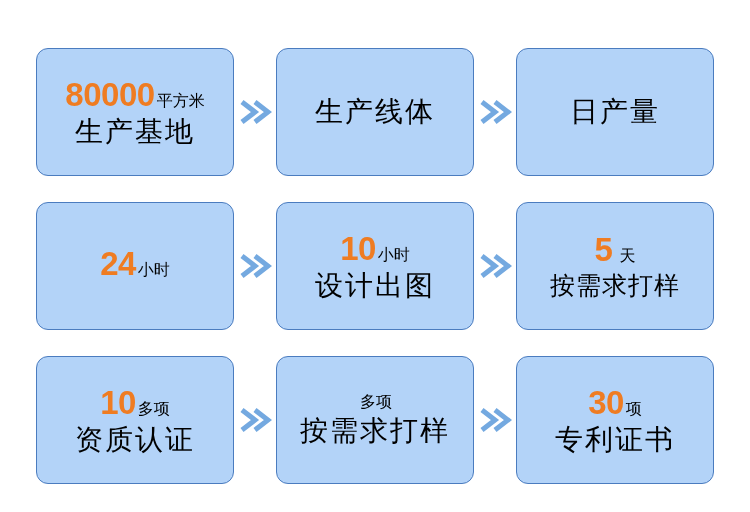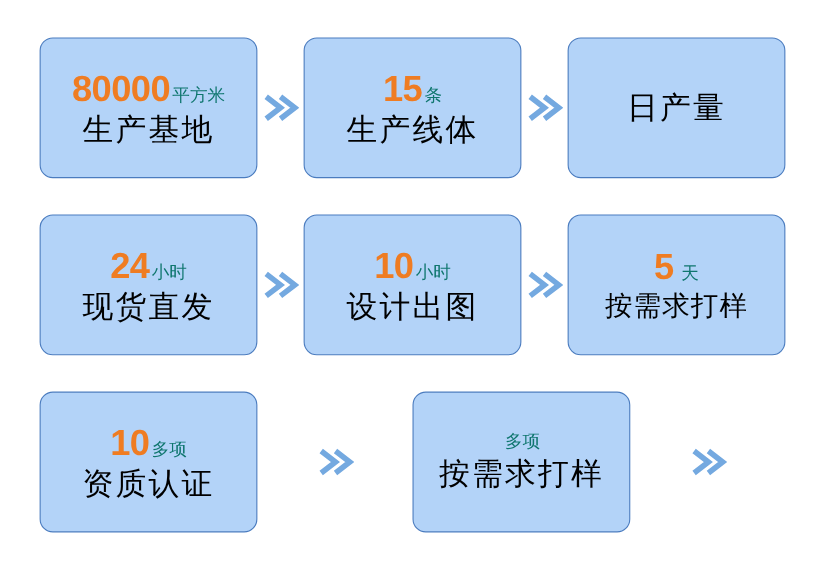--- a/index.html
+++ b/index.html
@@ -12,21 +12,21 @@
     height: 512px;
     overflow: hidden;
     font-family: "Liberation Sans", "DejaVu Sans", sans-serif;
   }
 
   .board {
     position: relative;
     width: 750px;
     height: 512px;
     box-sizing: border-box;
-    padding: 34px 36px 28px 36px;
+    padding: 48px 36px 28px 36px;
     display: flex;
     flex-direction: column;
     justify-content: space-between;
   }
 
   .row {
     display: flex;
     flex-direction: row;
     align-items: center;
     height: 128px;
@@ -57,21 +57,21 @@
 
   .stat-number {
     color: #ef7c22;
     font-size: 33px;
     font-weight: bold;
     letter-spacing: -0.5px;
     font-family: "Liberation Sans", "DejaVu Sans", sans-serif;
   }
 
   .stat-unit {
-    color: #0f766e;
+    color: #000000;
     font-size: 16px;
     font-weight: normal;
     margin-left: 2px;
     font-family: "Liberation Sans", "DejaVu Sans", sans-serif;
   }
   .stat-unit.spaced { margin-left: 7px; }
 
   .card-label {
     color: #000000;
     font-size: 28px;
@@ -110,24 +110,20 @@
     </div>
 
     <div class="arrow">
       <svg width="34" height="34" viewBox="0 0 34 34" aria-hidden="true">
         <path d="M4 7 L17 17 L4 27" fill="none" stroke="#74a9e0" stroke-width="5" stroke-linecap="butt" stroke-linejoin="miter"></path>
         <path d="M17 7 L30 17 L17 27" fill="none" stroke="#74a9e0" stroke-width="5" stroke-linecap="butt" stroke-linejoin="miter"></path>
       </svg>
     </div>
 
     <div class="card">
-      <div class="stat-line">
-        <span class="stat-number">15</span>
-        <span class="stat-unit">条</span>
-      </div>
       <div class="card-label">生产线体</div>
     </div>
 
     <div class="arrow">
       <svg width="34" height="34" viewBox="0 0 34 34" aria-hidden="true">
         <path d="M4 7 L17 17 L4 27" fill="none" stroke="#74a9e0" stroke-width="5"></path>
         <path d="M17 7 L30 17 L17 27" fill="none" stroke="#74a9e0" stroke-width="5"></path>
       </svg>
     </div>
 
@@ -135,21 +131,20 @@
       <div class="card-label">日产量</div>
     </div>
   </div>
 
   <div class="row">
     <div class="card">
       <div class="stat-line">
         <span class="stat-number">24</span>
         <span class="stat-unit">小时</span>
       </div>
-      <div class="card-label">现货直发</div>
     </div>
 
     <div class="arrow">
       <svg width="34" height="34" viewBox="0 0 34 34" aria-hidden="true">
         <path d="M4 7 L17 17 L4 27" fill="none" stroke="#74a9e0" stroke-width="5"></path>
         <path d="M17 7 L30 17 L17 27" fill="none" stroke="#74a9e0" stroke-width="5"></path>
       </svg>
     </div>
 
     <div class="card">
@@ -199,15 +194,22 @@
       <div class="card-label">按需求打样</div>
     </div>
 
     <div class="arrow">
       <svg width="34" height="34" viewBox="0 0 34 34" aria-hidden="true">
         <path d="M4 7 L17 17 L4 27" fill="none" stroke="#74a9e0" stroke-width="5"></path>
         <path d="M17 7 L30 17 L17 27" fill="none" stroke="#74a9e0" stroke-width="5"></path>
       </svg>
     </div>
 
+    <div class="card">
+      <div class="stat-line">
+        <span class="stat-number">30</span>
+        <span class="stat-unit">项</span>
+      </div>
+      <div class="card-label">专利证书</div>
+    </div>
   </div>
 
 </div>
 
 </body></html>

